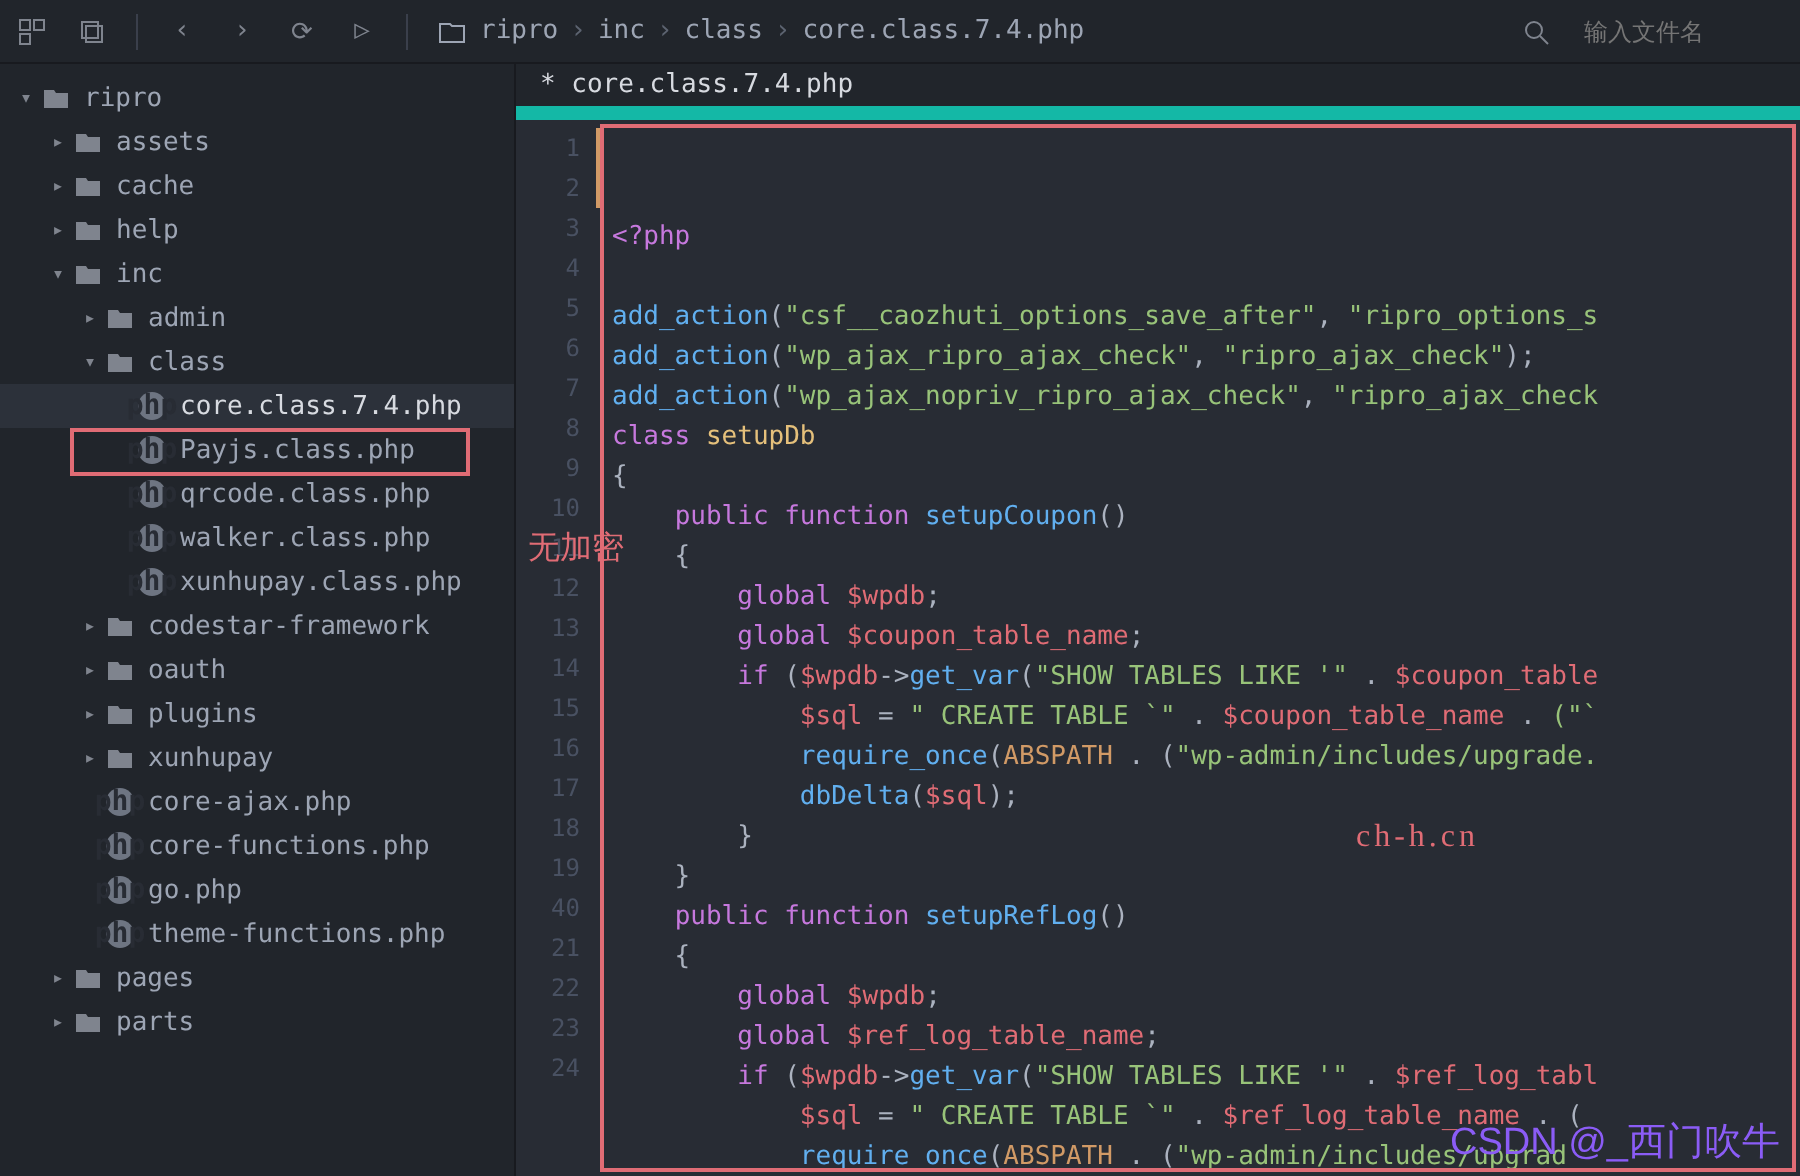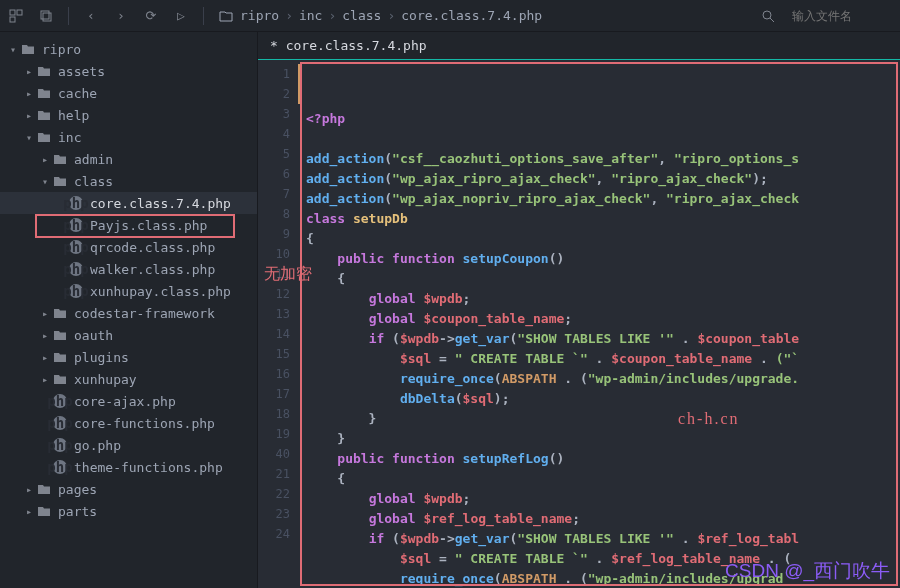--- a/index.html
+++ b/index.html
@@ -90,21 +90,21 @@
   flex: 1;
   background: #282c34;
   display: flex; flex-direction: column;
   position: relative;
 }
 .tab-bar {
   height: 28px;
   background: #21252b;
   display: flex; align-items: center;
   padding-left: 12px;
-  border-bottom: 1px solid #14b8a6;
+  border-bottom: 7px solid #14b8a6;
 }
 .tab {
   color: #d7dae0;
   font-size: 13px;
 }
 .editor-body {
   flex: 1; display: flex;
   overflow: hidden;
 }
 .gutter {
@@ -116,21 +116,20 @@
   font-size: 12px;
   padding-top: 4px;
 }
 .gutter div { height: 20px; line-height: 20px; }
 .code {
   flex: 1;
   padding-top: 4px;
   font-size: 13px;
   white-space: pre;
   position: relative;
-  font-weight: bold;
 }
 .code-line { height: 20px; line-height: 20px; padding-left: 8px; }
 .k-func { color: #61afef; }
 .k-str { color: #98c379; }
 .k-kw { color: #c678dd; }
 .k-cls { color: #e5c07b; }
 .k-var { color: #e06c75; }
 .k-op { color: #abb2bf; }
 .k-punc { color: #abb2bf; }
 .k-const { color: #d19a66; }

